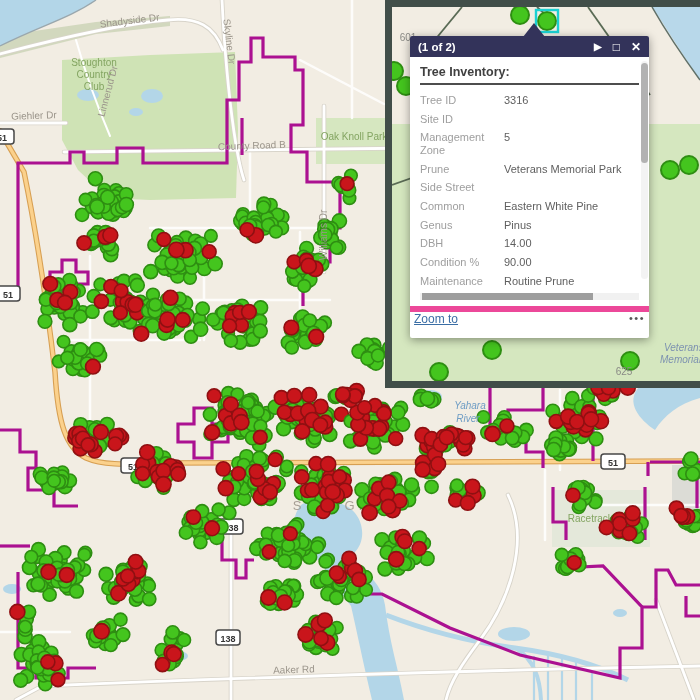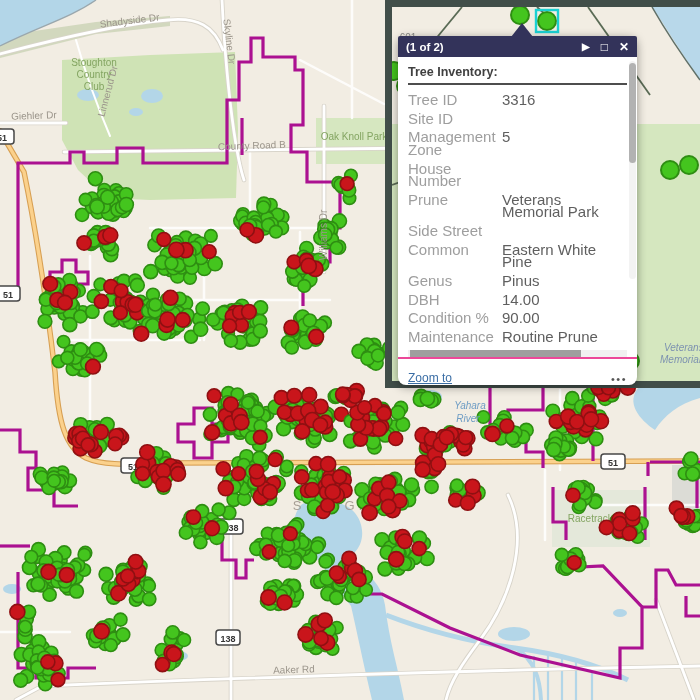--- a/index.html
+++ b/index.html
@@ -13,41 +13,41 @@
   text.water{fill:#6f9dc4;font-size:10px;font-style:italic}
   text.city{fill:#a49c92;font-size:13px;letter-spacing:4px;opacity:.95}
   text.inset-lbl{fill:#8a8a86;font-size:10px}
   text.inset-water{fill:#7d92b0;font-size:10px;font-style:italic}
   text.shield-t{fill:#333;font-size:9px;font-weight:bold}
   
   .inset{position:absolute;left:385px;top:0;width:315px;height:388px;box-sizing:border-box;
          border:7px solid #414e49;border-right:none;overflow:hidden;z-index:1;background:#f2ede3}
   .inset svg{display:block}
   
-  .popup{position:absolute;left:398px;top:36px;width:239px;z-index:2;
-         box-shadow:0 2px 10px rgba(0,0,0,.4);background:#fff;border-radius:8px}
+  .popup{position:absolute;left:410px;top:36px;width:239px;z-index:2;
+         box-shadow:0 2px 10px rgba(0,0,0,.4);background:#fff;border-radius:2px}
   .callout{position:absolute;left:113px;top:-13px;width:0;height:0;
            border-left:11px solid transparent;border-right:11px solid transparent;
            border-bottom:14px solid #33335a}
   .pp-header{height:21px;background:#33335a;color:#fff;display:flex;align-items:center;
              padding:0 8px;border-radius:2px 2px 0 0;font-size:11.5px;font-weight:bold}
   .pp-title-sp{flex:1}
   .pp-hbtn{color:#fff;font-size:10px;margin-left:11px;cursor:pointer;font-weight:bold}
   .pp-hbtn.max{font-size:12px}
   .pp-hbtn.close{font-size:12px}
-  .pp-body{position:relative;padding:6px 10px 0 10px}
+  .pp-body{position:relative;padding:6px 10px 6px 10px}
   .pp-doc-title{font-size:12.5px;font-weight:bold;color:#404040;padding-top:2px}
   .pp-hr{border:none;border-top:2px solid #4d4d4d;margin:4px 0 9px 0}
-  .pp-row{display:grid;grid-template-columns:82px 1fr;column-gap:12px;
-          font-size:15px;line-height:12.5px;margin-bottom:6.2px;min-height:12px}
+  .pp-row{display:grid;grid-template-columns:82px 1fr;column-gap:2px;
+          font-size:11px;line-height:12.5px;margin-bottom:6.2px;min-height:12px}
   .pp-lab{color:#9e9e9e}
   .pp-val{color:#5f5f5f}
   .pp-hscroll{height:7px;background:#f1f1f1;margin:2px 0 0 0;position:relative}
   .pp-hthumb{position:absolute;left:2px;top:0;height:7px;width:78%;background:#9e9e9e}
-  .pp-footer{display:flex;align-items:flex-end;height:26px;padding:0 10px;border-top:2px solid #ec4899}
+  .pp-footer{display:flex;align-items:flex-start;height:26px;padding:0 4px;border-top:6px solid #ec4899}
   .pp-zoomto{color:#3b6ea5;font-size:12px;text-decoration:underline;cursor:pointer}
   .pp-sp{flex:1}
   .pp-more{color:#555;font-size:11px;letter-spacing:1.5px;cursor:pointer}
   .pp-vtrack{position:absolute;right:1px;top:4px;width:7px;height:218px;background:#f3f3f3;border-radius:4px}
   .pp-vthumb{position:absolute;right:1px;top:6px;width:7px;height:100px;background:#b2b2b2;border-radius:4px}
 </style>
 </head>
 <body>
 
 <div class="stage">
@@ -1525,24 +1525,20 @@
           </div>
           <div class="pp-row">
             <span class="pp-lab">Site ID</span>
             <span class="pp-val"></span>
           </div>
           <div class="pp-row">
             <span class="pp-lab">Management Zone</span>
             <span class="pp-val">5</span>
           </div>
           <div class="pp-row">
-            <span class="pp-lab">House Number</span>
-            <span class="pp-val"></span>
-          </div>
-          <div class="pp-row">
             <span class="pp-lab">Prune</span>
             <span class="pp-val">Veterans Memorial Park</span>
           </div>
           <div class="pp-row">
             <span class="pp-lab">Side Street</span>
             <span class="pp-val"></span>
           </div>
           <div class="pp-row">
             <span class="pp-lab">Common</span>
             <span class="pp-val">Eastern White Pine</span>

